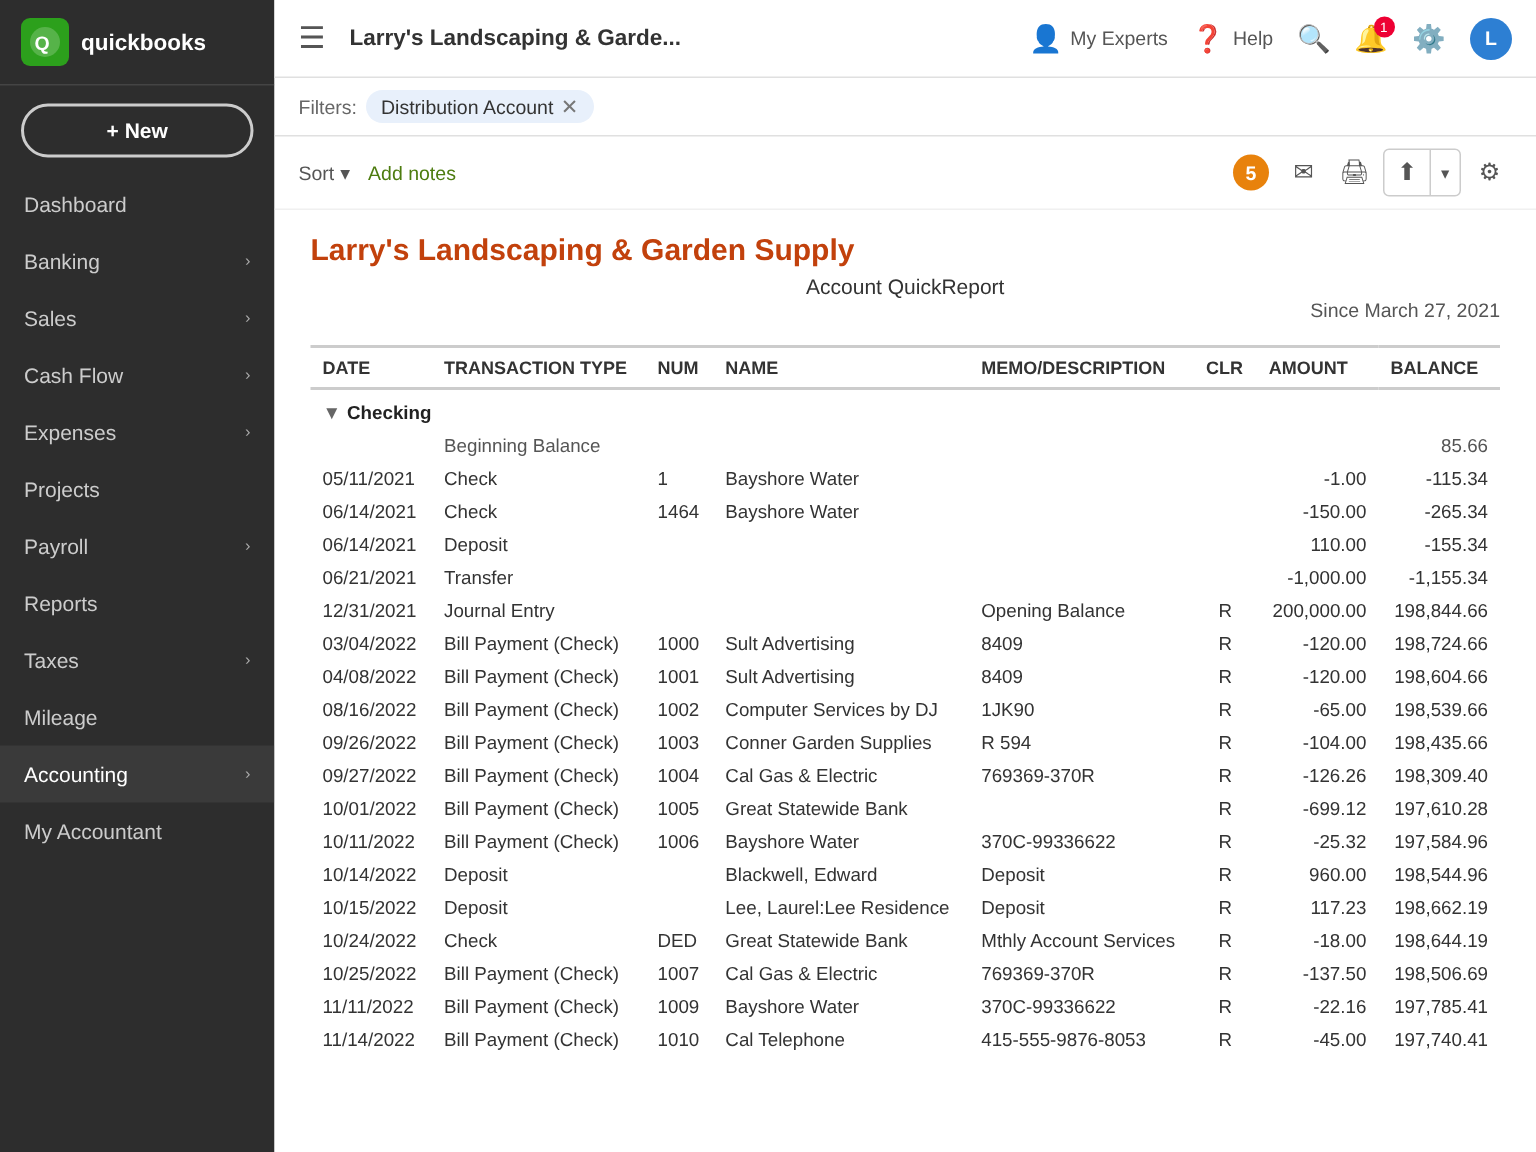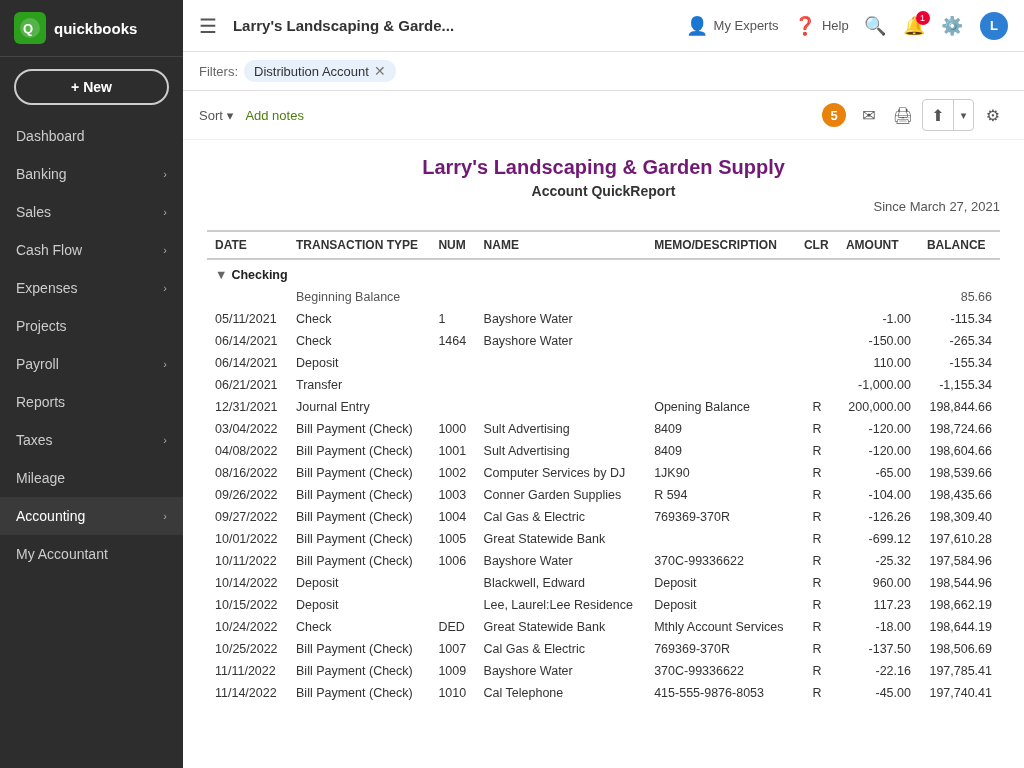--- a/index.html
+++ b/index.html
@@ -44,22 +44,22 @@
     .add-notes { color: #4d7c0f; cursor: pointer; font-size: 13px; }
     .toolbar-right { margin-left: auto; display: flex; align-items: center; gap: 4px; }
     .step-badge { background: #e8820c; color: #fff; border-radius: 50%; width: 24px; height: 24px; font-size: 13px; font-weight: 700; display: flex; align-items: center; justify-content: center; margin-right: 4px; }
     .toolbar-icon-btn { width: 30px; height: 30px; display: flex; align-items: center; justify-content: center; cursor: pointer; border: 1px solid transparent; border-radius: 4px; color: #555; font-size: 16px; }
     .toolbar-export-btn { display: flex; align-items: center; border: 1px solid #ccc; border-radius: 4px; }
     .toolbar-export-btn .toolbar-icon-btn { border: none; border-radius: 0; }
     .toolbar-export-btn .chevron-btn { border-left: 1px solid #ccc; width: 20px; height: 30px; display: flex; align-items: center; justify-content: center; cursor: pointer; color: #555; font-size: 11px; }
 
     
     .report-area { flex: 1; overflow-y: auto; padding: 16px 24px; }
-    .report-company { text-align: center; font-size: 20px; font-weight: 700; color: #701a75; margin-bottom: 4px; }
-    .report-title { text-align: center; font-size: 14px; font-weight: 700; color: #333; }
+    .report-company { font-size: 20px; font-weight: 700; color: #c2410c; margin-bottom: 4px; }
+    .report-title { text-align: center; font-size: 14px; font-weight: 400; color: #333; }
     .report-subtitle { text-align: right; font-size: 13px; color: #555; margin-bottom: 16px; }
 
     
     .report-table { width: 100%; border-collapse: collapse; font-size: 12.5px; }
     .report-table thead tr { border-top: 2px solid #ccc; border-bottom: 2px solid #ccc; }
     .report-table th { padding: 6px 8px; text-align: left; font-weight: 700; color: #333; font-size: 12px; white-space: nowrap; }
     .report-table td { padding: 4px 8px; color: #333; white-space: nowrap; vertical-align: middle; }
     .section-header td { font-weight: 700; padding: 8px 8px 4px; color: #222; }
     .section-header .chevron-icon { margin-right: 4px; color: #666; }
     .beginning-balance td { color: #555; }

